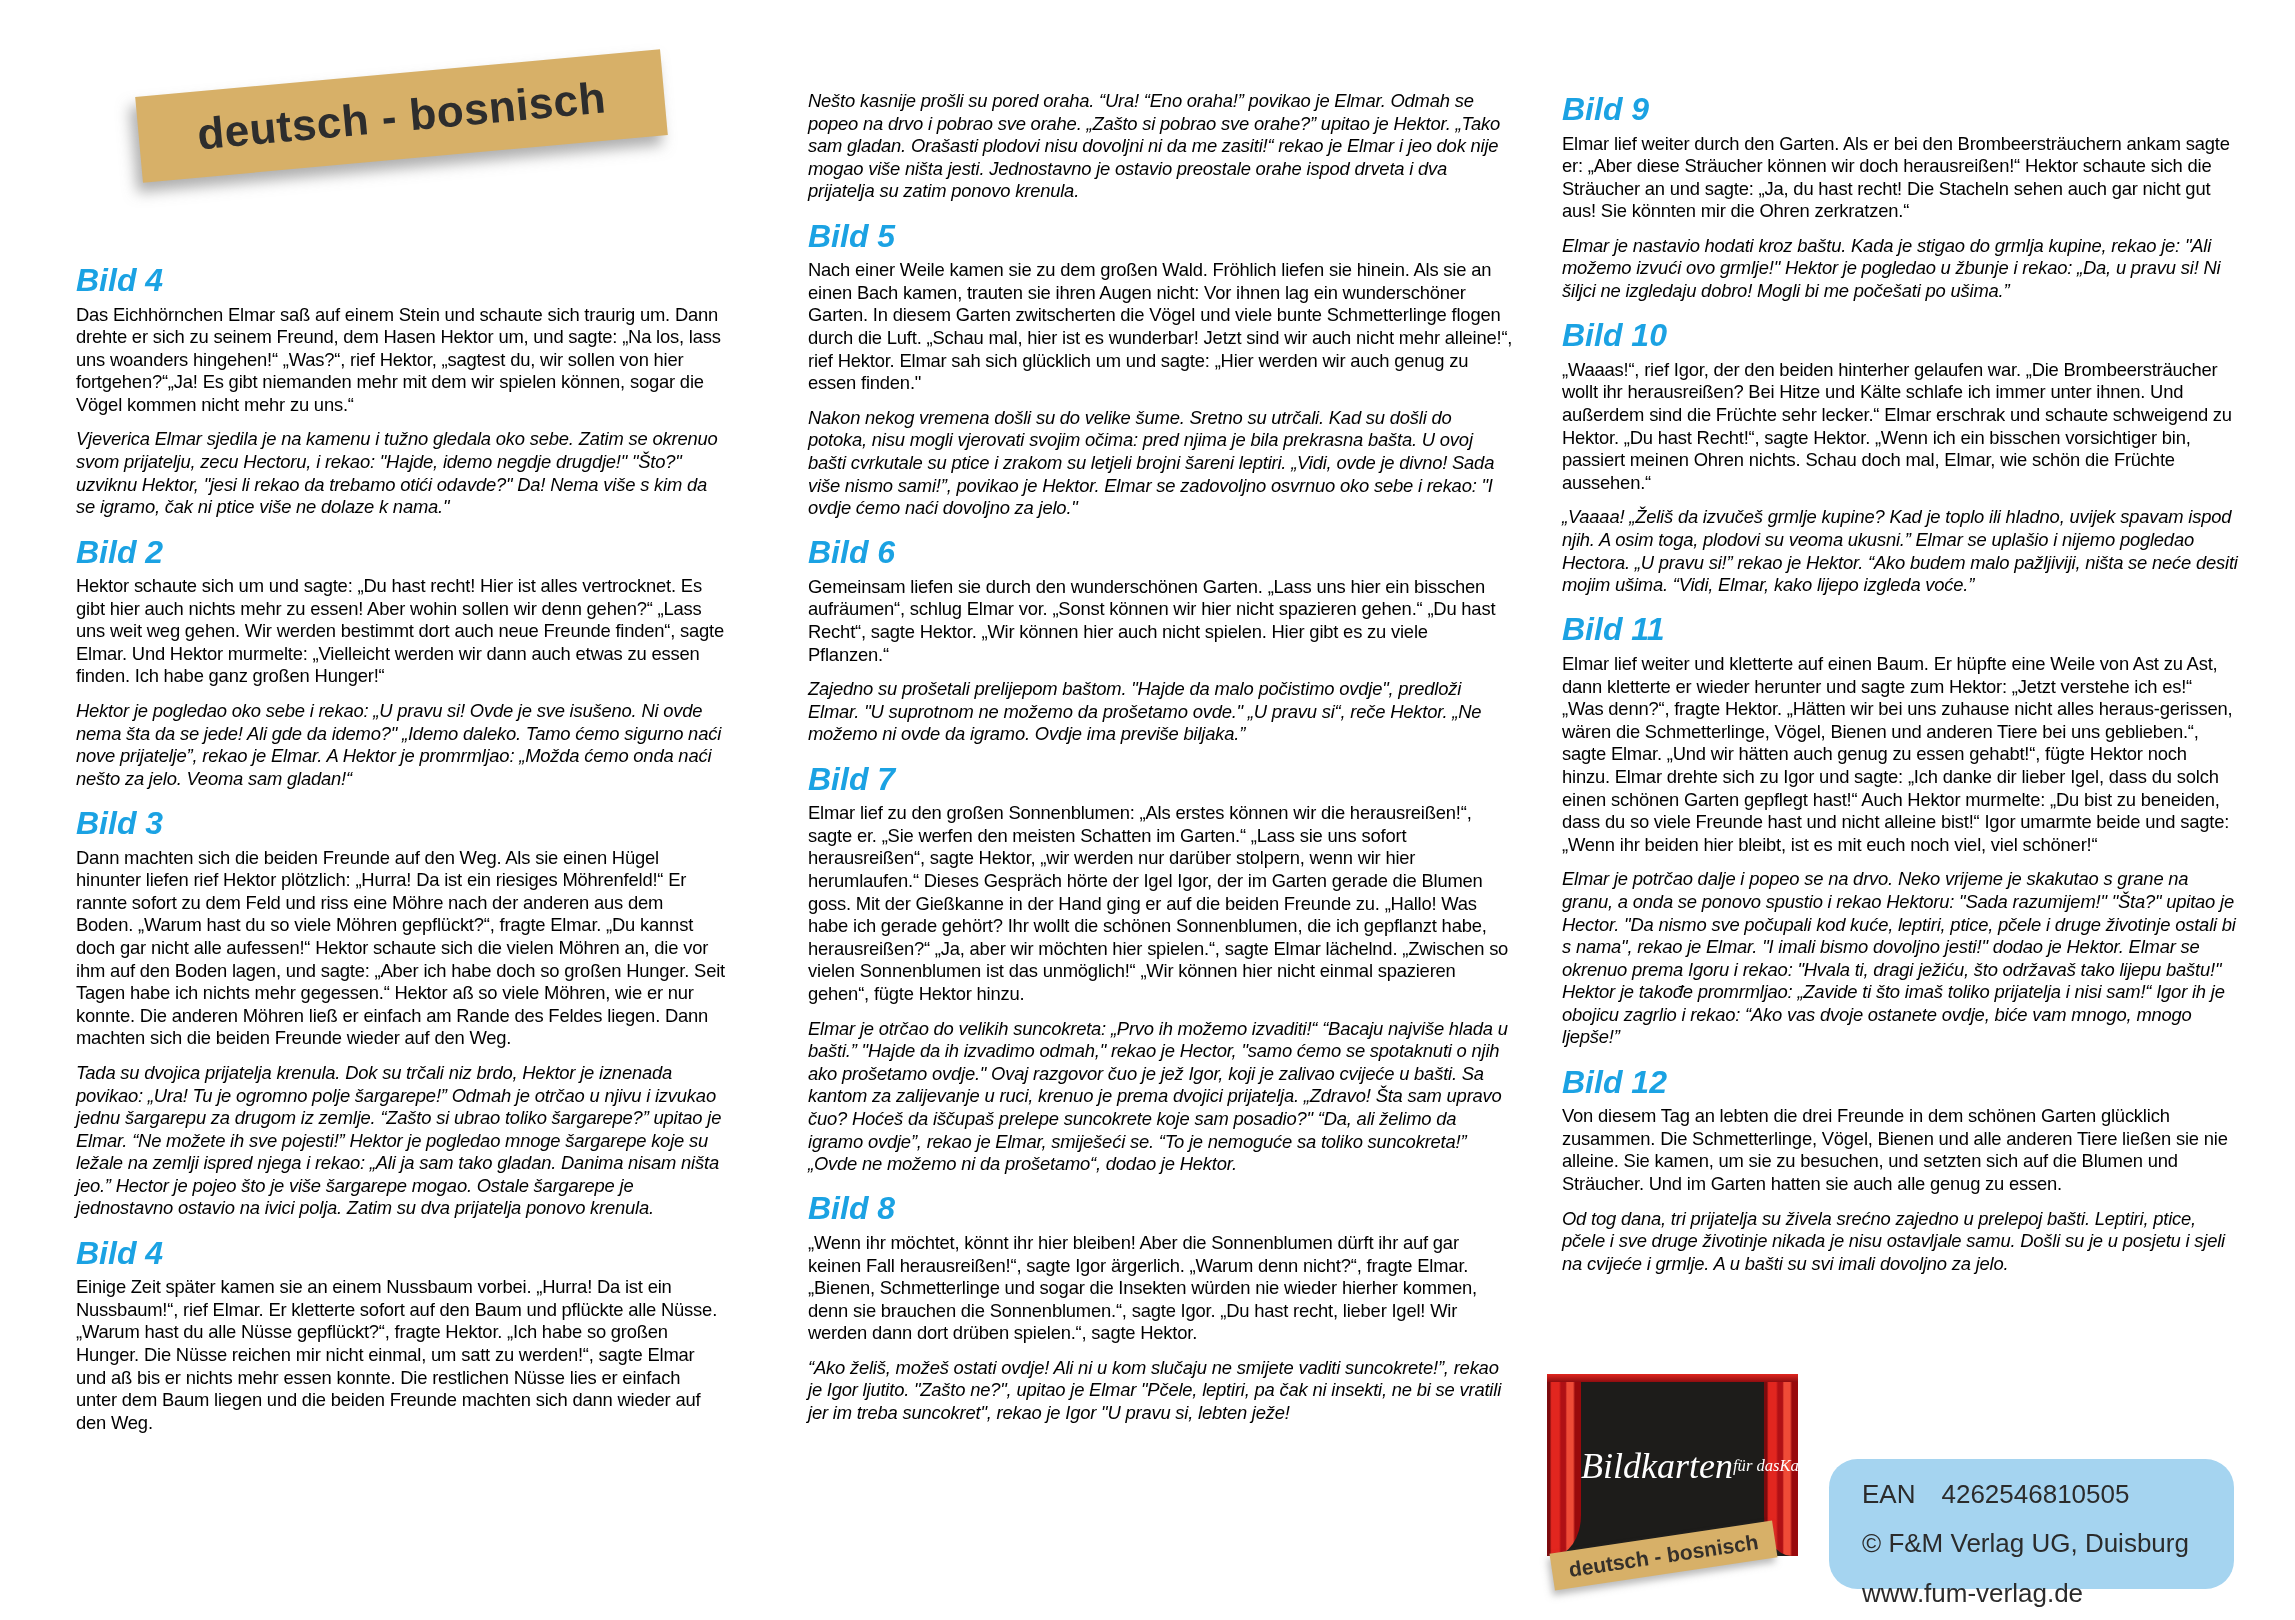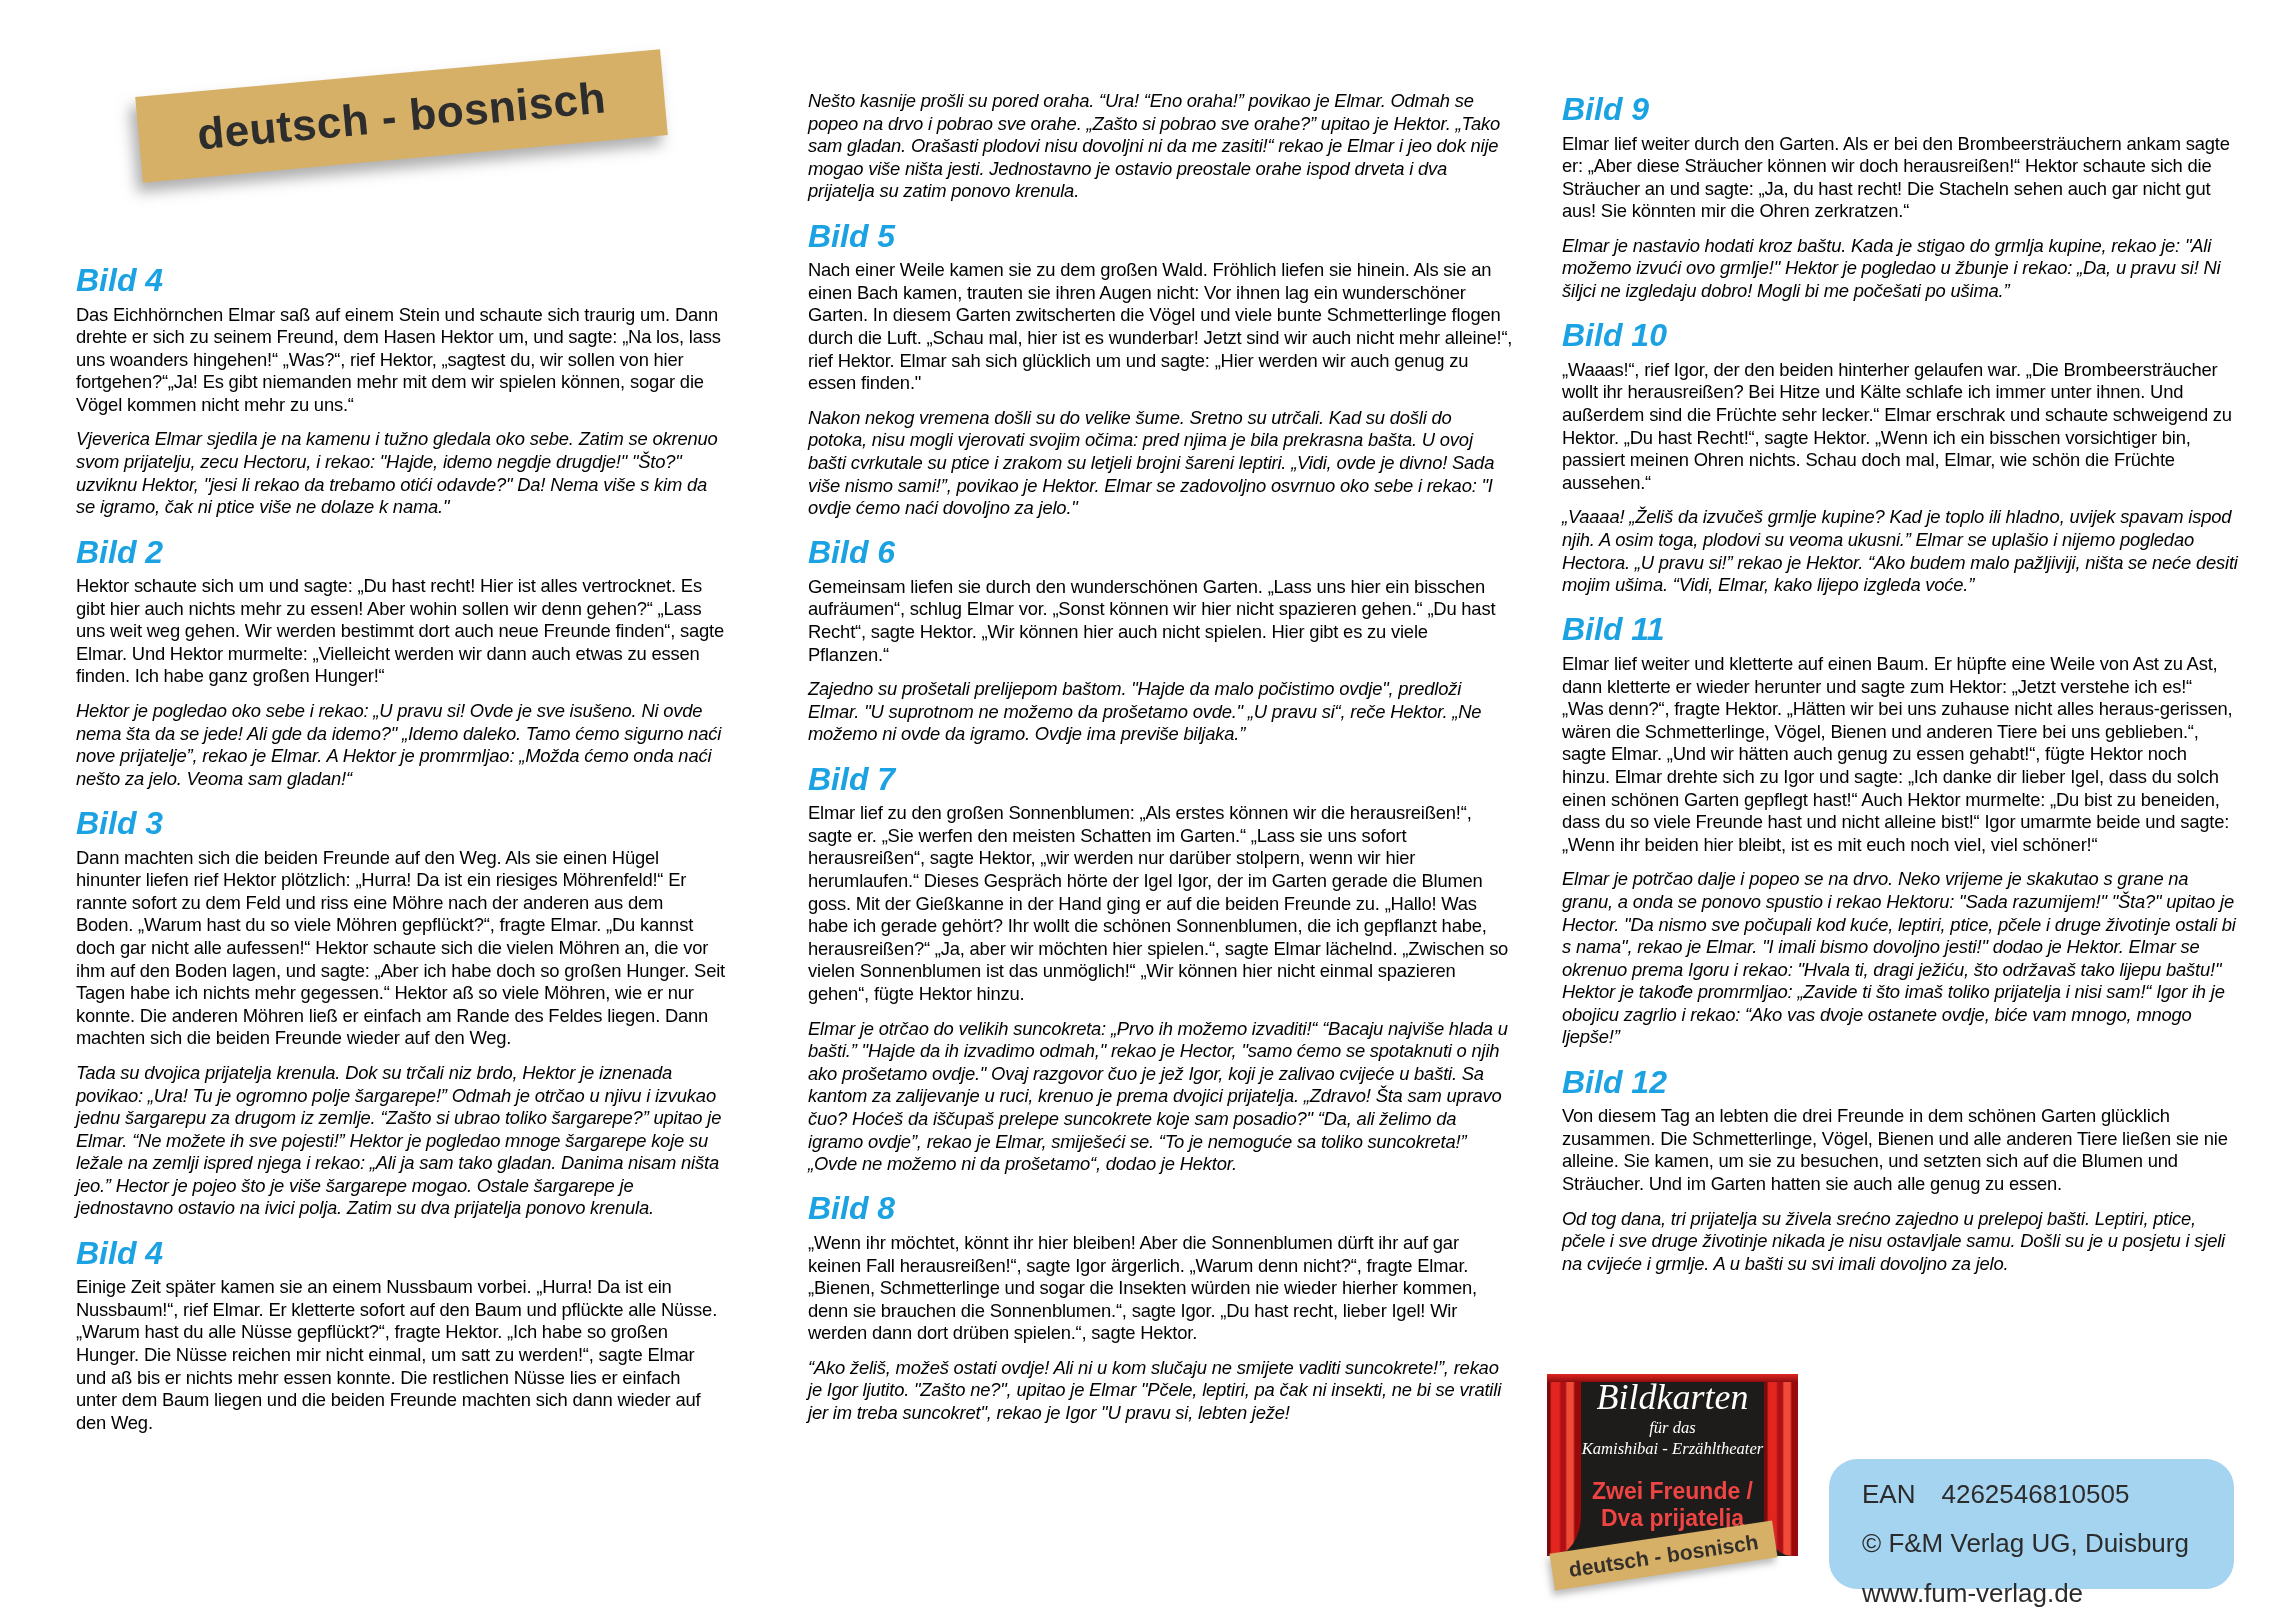--- a/index.html
+++ b/index.html
@@ -65,21 +65,21 @@
         #7d0b0e 0 2.8px, #e2261f 4.6px 12px, #b01015 14px 18.4px, #ef4b37 20px 26px, #99090c 28px 34px);
   }
   .curtain.left  { left: 0;  border-bottom-right-radius: 28px 41px; }
   .curtain.right { right: 0; border-bottom-left-radius: 28px 41px; }
   .curtain-top {
     position: absolute; left: 0; right: 0; top: 0; height: 8.3px;
     background: linear-gradient(180deg, #e2261f, #8e0d10);
   }
   .logo-inner {
     position: absolute; left: 34px; right: 34px; top: 0; bottom: 0;
-    display: flex; flex-direction: column; text-align: center;
+    display: flex; align-items: center; text-align: center;
   }
   .logo-title {
     font-family: "Liberation Serif", serif; font-style: italic;
     color: #ffffff; font-size: 36px; line-height: 39px; margin-top: 3.7px;
     white-space: nowrap;
   }
   .logo-sub {
     font-family: "Liberation Serif", serif; font-style: italic;
     color: #ffffff; font-size: 16.6px; line-height: 21px;
     white-space: nowrap;

